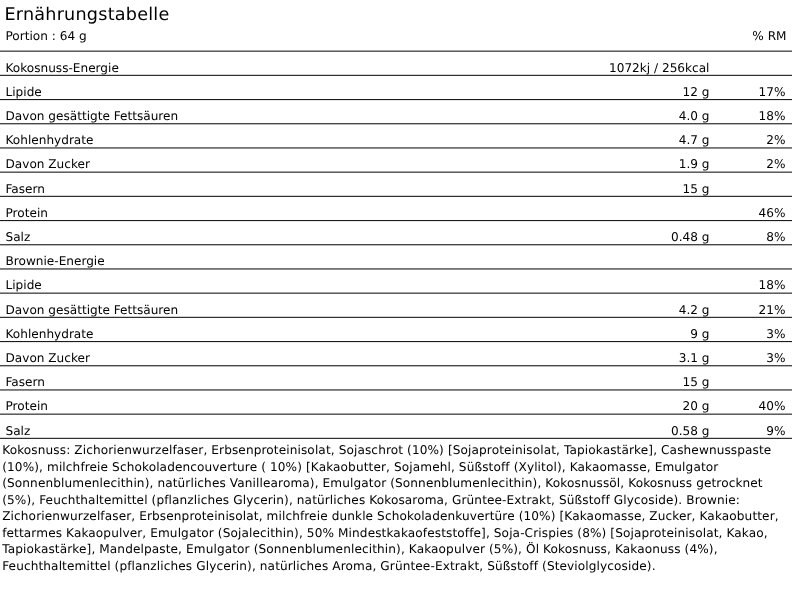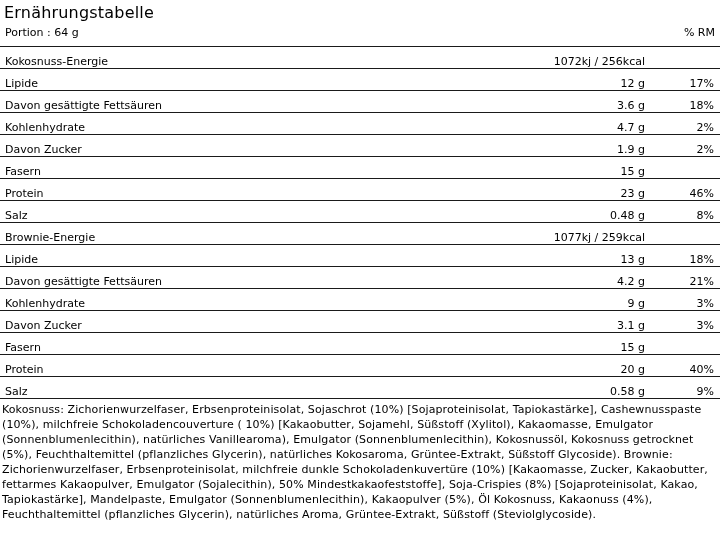--- a/index.html
+++ b/index.html
@@ -92,21 +92,21 @@
   </div>
 
   <div class="nutri-row">
     <span class="row-label">Lipide</span>
     <span class="row-value">12 g</span>
     <span class="row-pct">17%</span>
   </div>
 
   <div class="nutri-row">
     <span class="row-label">Davon gesättigte Fettsäuren</span>
-    <span class="row-value">3.6 g</span>
+    <span class="row-value">4.0 g</span>
     <span class="row-pct">18%</span>
   </div>
 
   <div class="nutri-row">
     <span class="row-label">Kohlenhydrate</span>
     <span class="row-value">4.7 g</span>
     <span class="row-pct">2%</span>
   </div>
 
   <div class="nutri-row">
@@ -116,39 +116,36 @@
   </div>
 
   <div class="nutri-row">
     <span class="row-label">Fasern</span>
     <span class="row-value">15 g</span>
     <span class="row-pct"></span>
   </div>
 
   <div class="nutri-row">
     <span class="row-label">Protein</span>
-    <span class="row-value">23 g</span>
     <span class="row-pct">46%</span>
   </div>
 
   <div class="nutri-row">
     <span class="row-label">Salz</span>
     <span class="row-value">0.48 g</span>
     <span class="row-pct">8%</span>
   </div>
 
   <div class="nutri-row">
     <span class="row-label">Brownie-Energie</span>
-    <span class="row-value">1077kj / 259kcal</span>
     <span class="row-pct"></span>
   </div>
 
   <div class="nutri-row">
     <span class="row-label">Lipide</span>
-    <span class="row-value">13 g</span>
     <span class="row-pct">18%</span>
   </div>
 
   <div class="nutri-row">
     <span class="row-label">Davon gesättigte Fettsäuren</span>
     <span class="row-value">4.2 g</span>
     <span class="row-pct">21%</span>
   </div>
 
   <div class="nutri-row">

